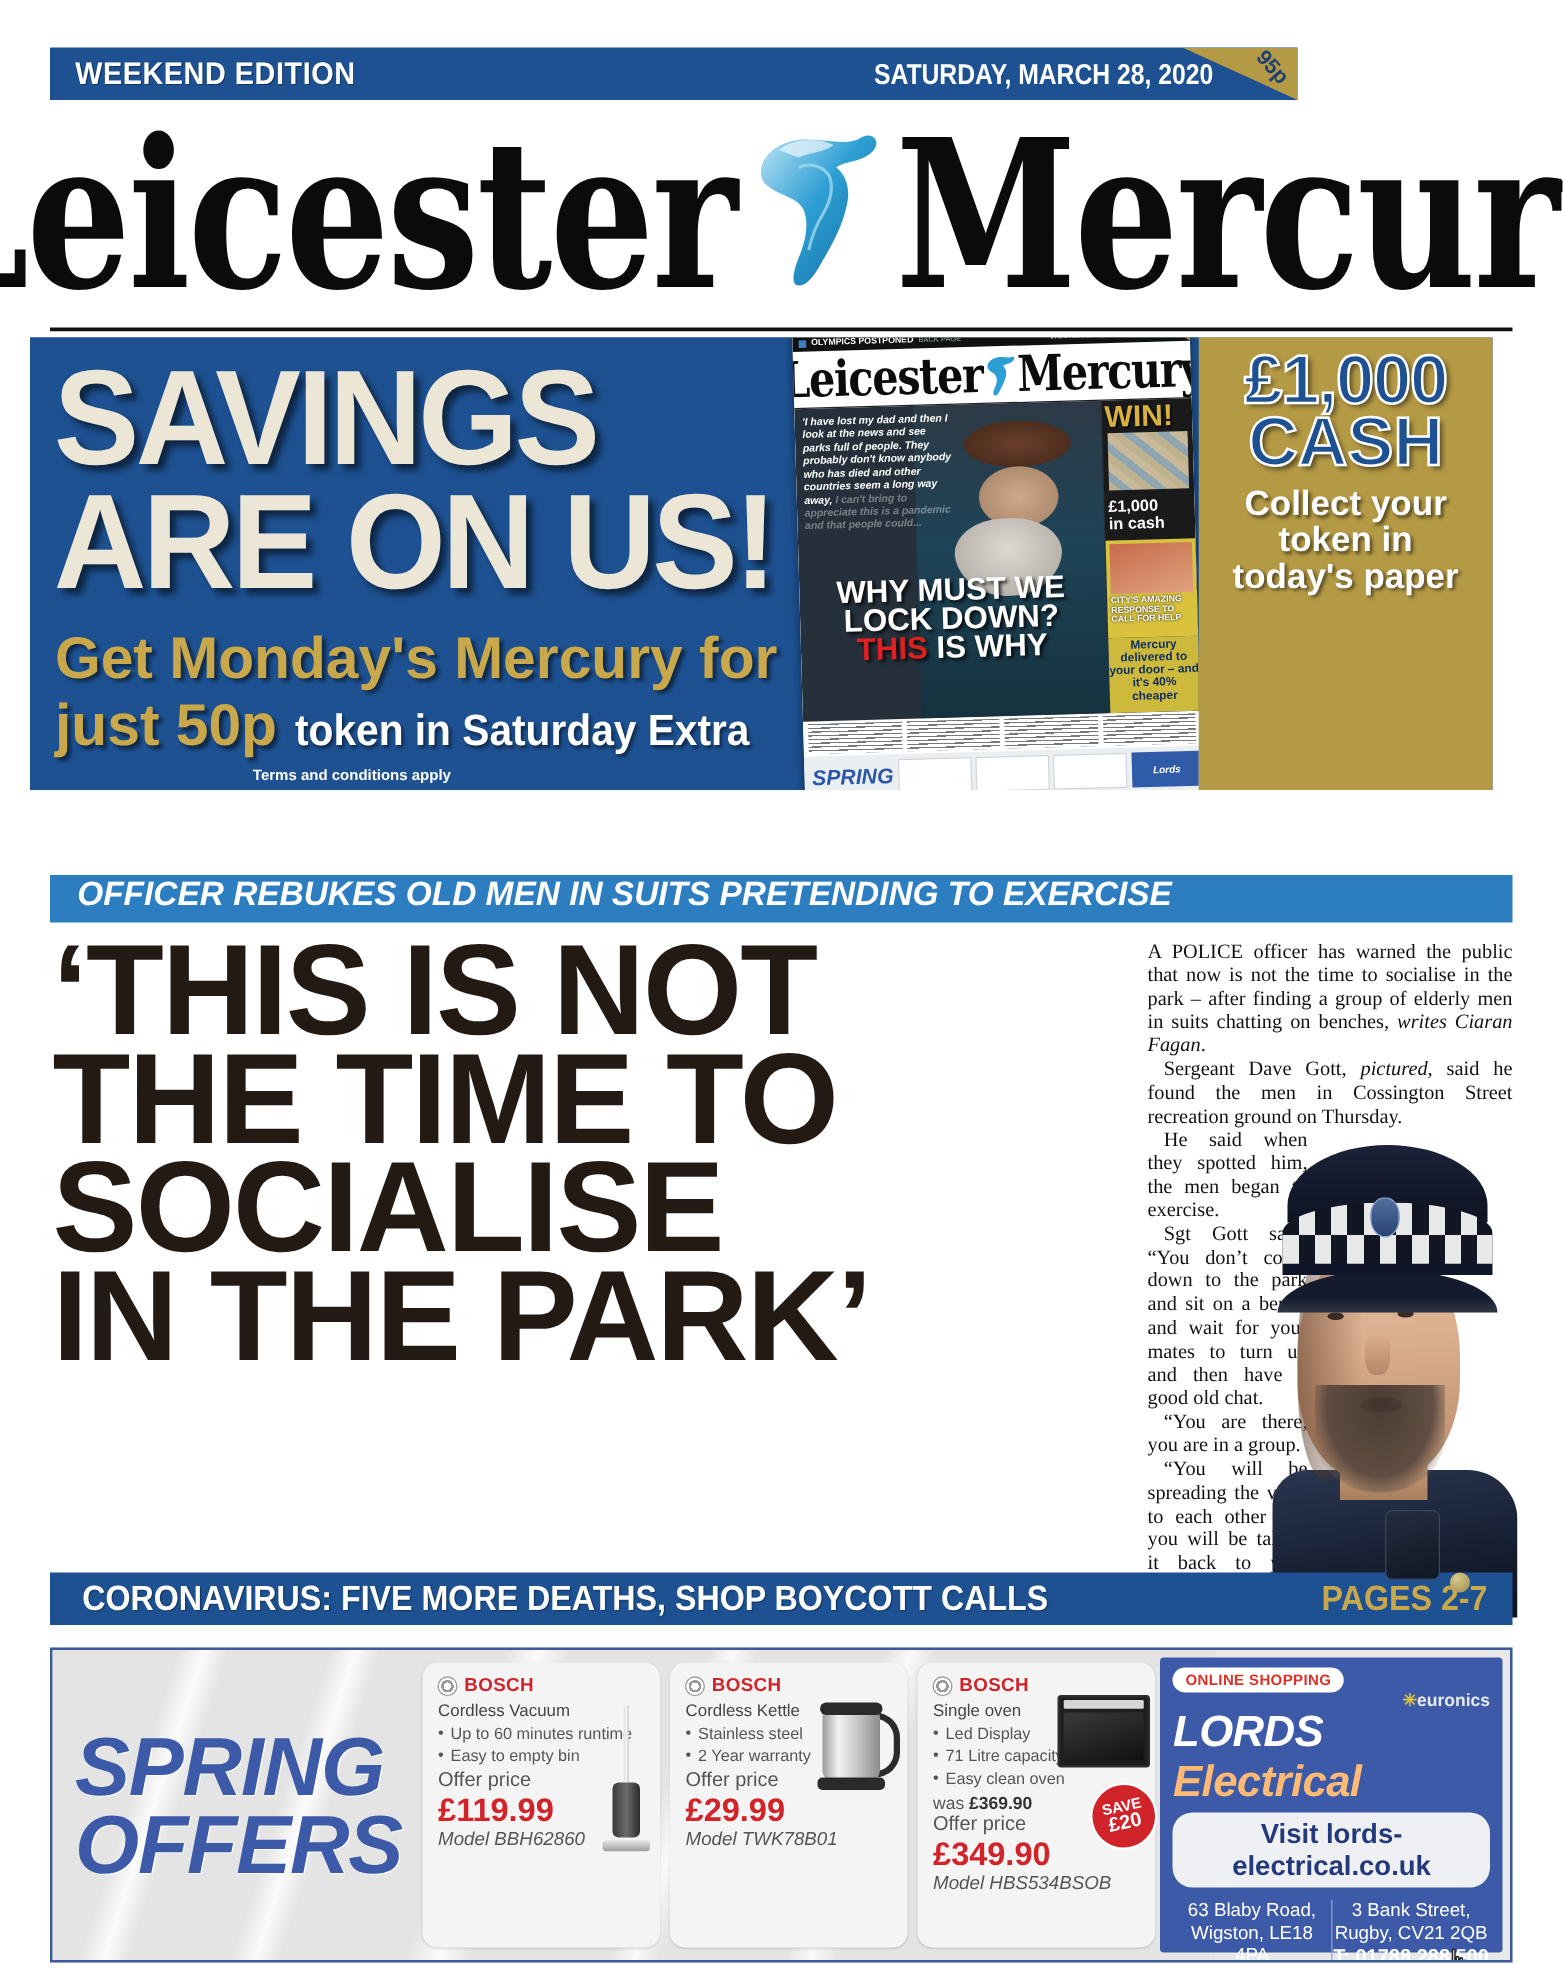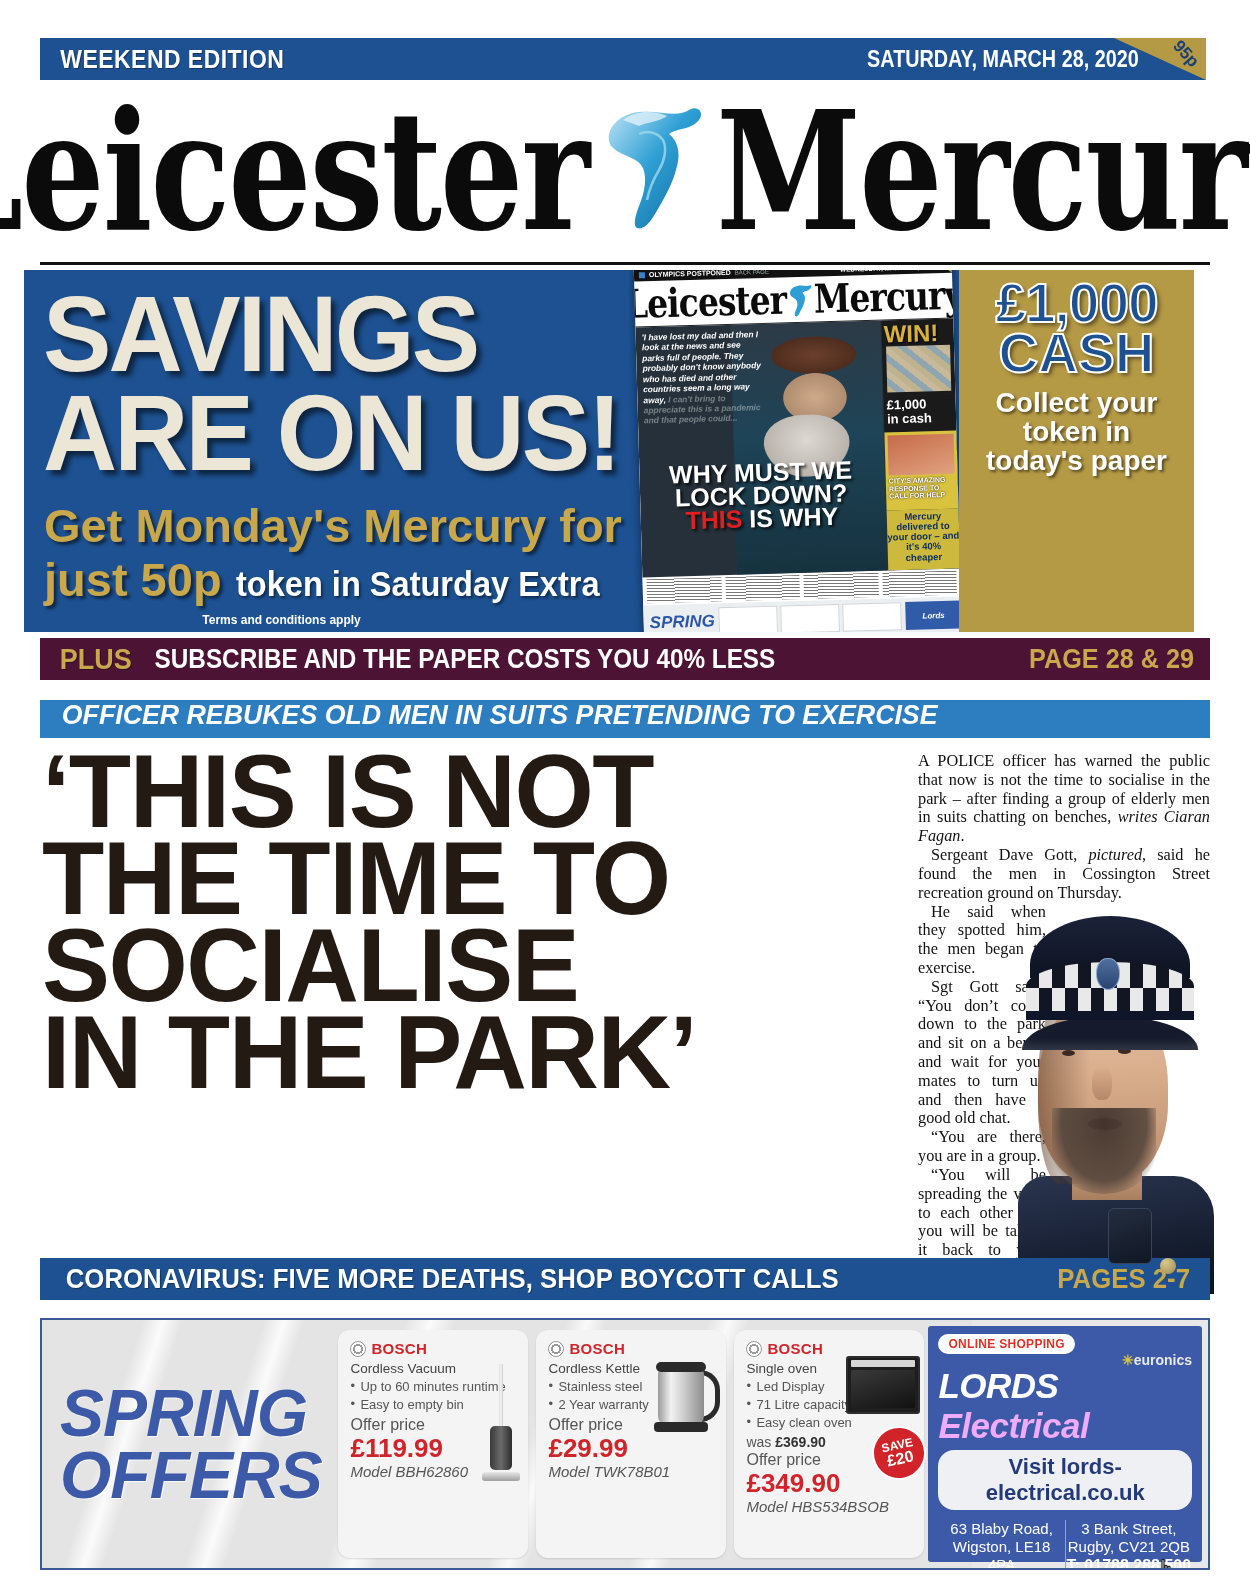--- a/index.html
+++ b/index.html
@@ -7,21 +7,21 @@
   html, body {
     width: 1250px; height: 1590px;
     background: #ffffff;
     font-family: "Liberation Sans", sans-serif;
     overflow: hidden;
   }
   .page { position: relative; width: 1250px; height: 1590px; background:#fff; }
 
   
   .topbar {
-    position:absolute; left:40px; top:38px; width:1166px; height:42px;
+    position:absolute; left:40px; top:38px; width:998px; height:42px;
     background:#1d5191; display:flex; align-items:center; overflow:hidden;
   }
   .topbar-left {
     color:#fff; font-weight:bold; font-size:25px; letter-spacing:.5px;
     padding-left:22px; font-stretch:condensed; transform:scaleX(.92); transform-origin:left center;
     text-shadow:1px 1px 0 rgba(0,0,0,.35);
   }
   .topbar-spacer { flex:1; }
   .topbar-date {
     color:#fff; font-weight:bold; font-size:23px; padding-right:78px;
@@ -379,21 +379,21 @@
     border-radius:3px; padding:8px 10px; color:#fff;
   }
   .lords-online {
     background:#fff; border-radius:14px; padding:3px 10px; display:inline-block;
     color:#e03127; font-weight:bold; font-size:12px; letter-spacing:.3px;
   }
   .lords-euro { text-align:right; color:#e8e8e8; font-size:14px; font-weight:bold; margin-top:-2px; }
   .lords-euro .star { color:#d8c23e; }
   .lords-name { margin-top:-2px; }
   .lords-name .l1 { color:#fff; font-weight:bold; font-style:italic; font-size:35px; letter-spacing:-.5px; }
-  .lords-name .l2 { color:#f0abfc; font-weight:bold; font-style:italic; font-size:35px; letter-spacing:-.5px; }
+  .lords-name .l2 { color:#fdba74; font-weight:bold; font-style:italic; font-size:35px; letter-spacing:-.5px; }
   .lords-visit {
     background:#eef0f3; border-radius:16px; color:#23397a; font-weight:bold;
     font-size:22px; text-align:center; padding:4px 6px; margin-top:4px; position:relative;
   }
   .lords-cursor {
     position:absolute; right:24px; bottom:-22px; width:20px; height:26px; z-index:3;
   }
   .lords-addr { display:flex; margin-top:10px; font-size:15px; line-height:1.2; }
   .lords-addr .col { flex:1; text-align:center; }
   .lords-addr .col.first { border-right:1px solid #8ea3d2; }
@@ -516,25 +516,20 @@
       <div class="win-amt">£1,000</div>
       <div class="win-cash">CASH</div>
       <div class="win-sub">
         <div>Collect your</div>
         <div>token in</div>
         <div>today's paper</div>
       </div>
     </div>
   </div>
 
-  <div class="plusbar">
-    <div class="plus-word">PLUS</div>
-    <div class="plus-text">SUBSCRIBE AND THE PAPER COSTS YOU 40% LESS</div>
-    <div class="plus-page">PAGE 28 &amp; 29</div>
-  </div>
 
   <div class="strap">
     <span>OFFICER REBUKES OLD MEN IN SUITS PRETENDING TO EXERCISE</span>
   </div>
 
   <div class="headline">
     <div>‘THIS IS NOT</div>
     <div>THE TIME TO</div>
     <div>SOCIALISE</div>
     <div>IN THE PARK’</div>

